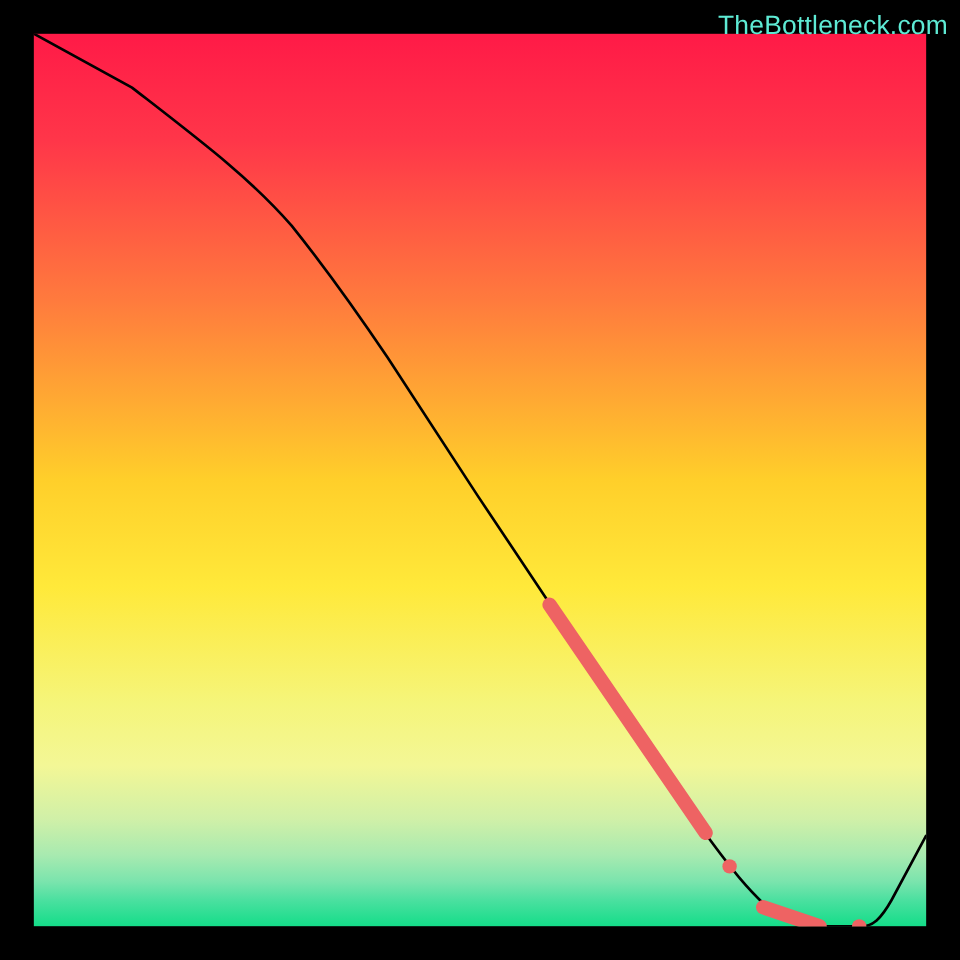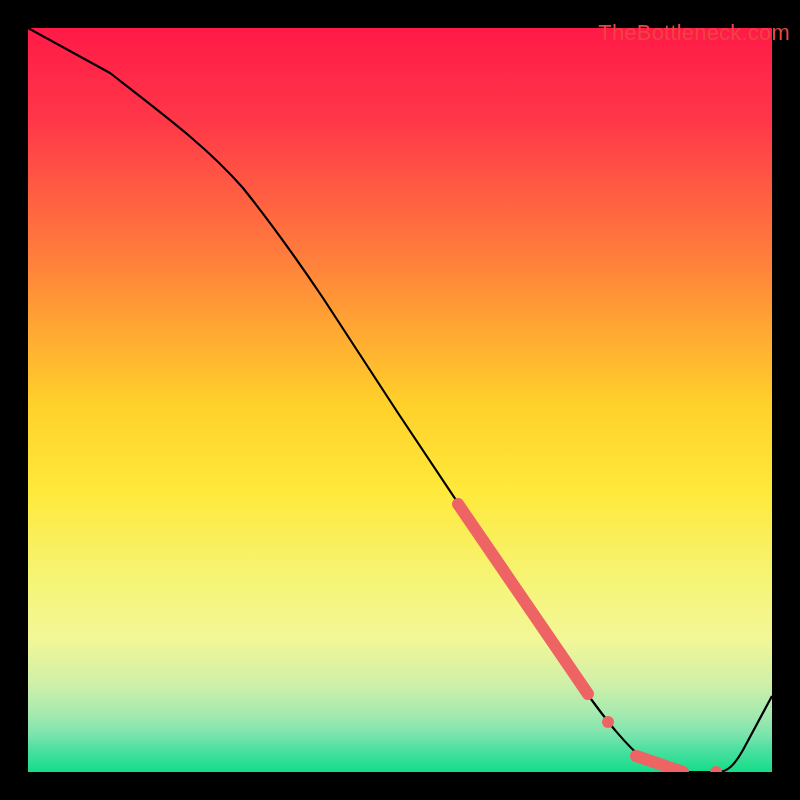--- a/index.html
+++ b/index.html
@@ -12,25 +12,25 @@
     position: relative;
   }
   .outer {
     width: 800px;
     height: 800px;
     background: #000;
     position: relative;
   }
   .watermark {
     position: absolute;
-    top: 20px;
+    top: 8px;
     right: 10px;
     font-size: 22px;
     font-weight: 500;
-    color: #ef4444;
+    color: #5eead4;
     z-index: 5;
     letter-spacing: 0.2px;
   }
   .plot {
     position: absolute;
     top: 28px;
     left: 28px;
     width: 744px;
     height: 744px;
   }

